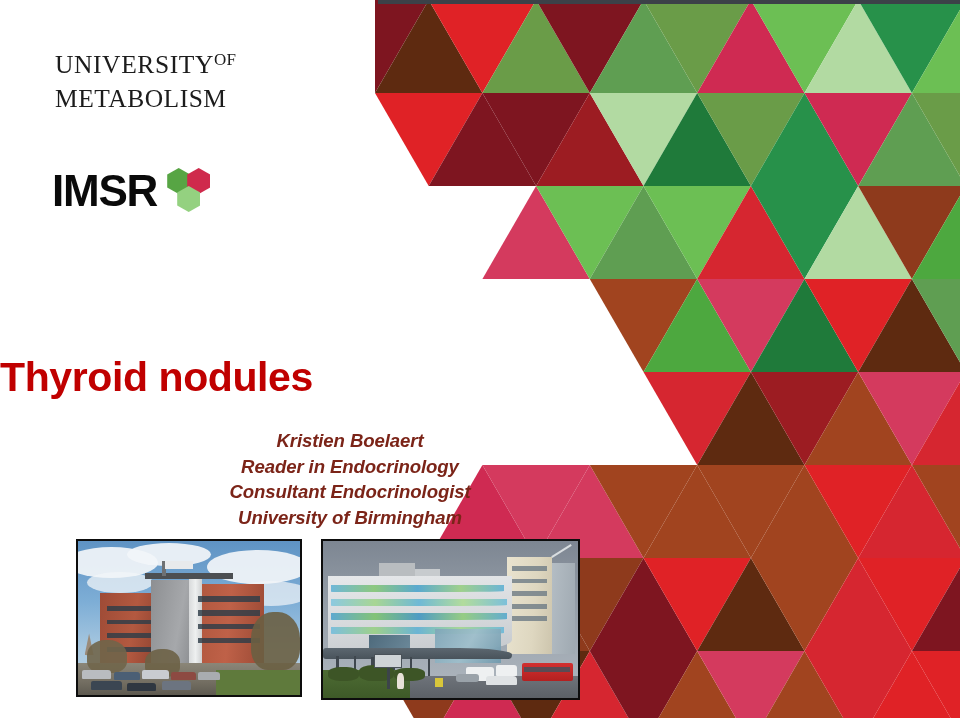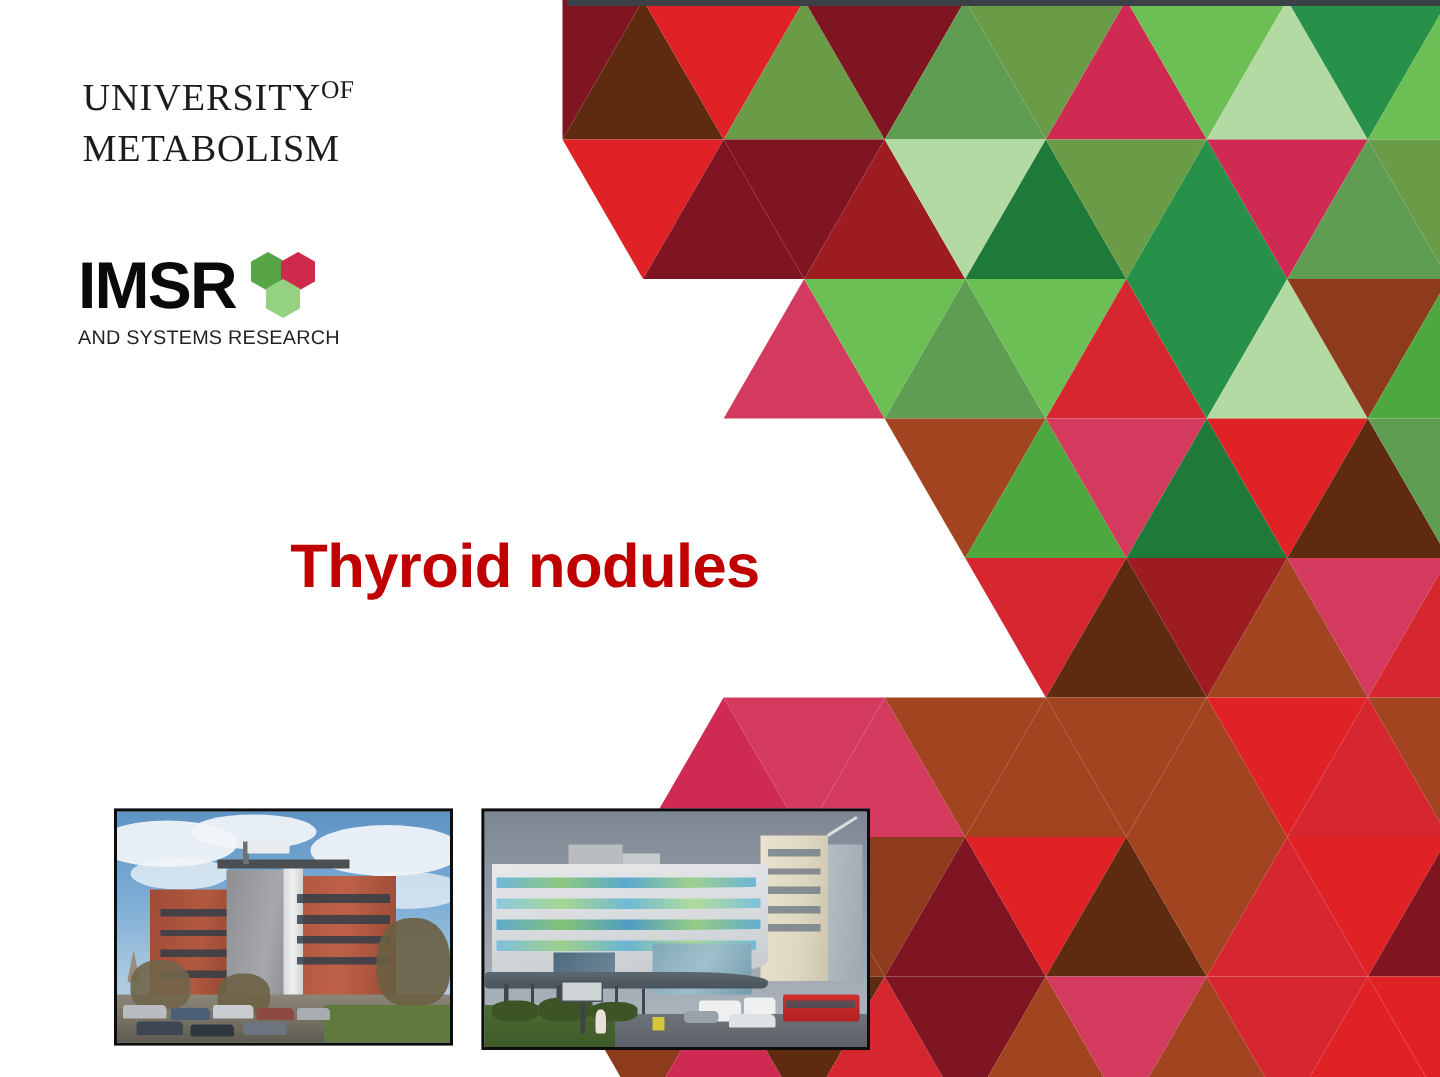--- a/index.html
+++ b/index.html
@@ -77,21 +77,20 @@
   
   .subtitle {
     position:absolute; left:0px; top:278px; width:700px; z-index:5;
     text-align:center;
     font-size:24.5px; font-weight:bold; font-style:italic;
     line-height:1.32; color:#0ba84c;
     letter-spacing:-0.1px;
   }
   .main-title {
     position:absolute; left:0px; top:354px; width:700px; z-index:5;
-    text-align:center;
     font-size:41px; font-weight:bold;
     color:#c00000; letter-spacing:-0.4px;
   }
   .author-block {
     position:absolute; left:0px; top:428px; width:700px; z-index:5;
     text-align:center;
     font-size:18.6px; font-weight:bold; font-style:italic;
     line-height:1.38; color:#7b2418;
     letter-spacing:-0.1px;
   }
@@ -412,29 +411,34 @@
   <div class="imsr-logo">
     <div class="imsr-row">
       <div class="imsr-word">IMSR</div>
       <div class="hex-cluster">
         <span class="hex hex-a"></span>
         <span class="hex hex-b"></span>
         <span class="hex hex-c"></span>
       </div>
     </div>
     <div class="imsr-sub">
-      <div>AND SYSTEMS RESEARCH</div>
     </div>
   </div>
 
   <div class="subtitle">
   </div>
 
   <div class="main-title">Thyroid nodules</div>
 
+  <div class="author-block">
+    <div>Kristien Boelaert</div>
+    <div>Reader in Endocrinology</div>
+    <div>Consultant Endocrinologist</div>
+    <div>University of Birmingham</div>
+  </div>
 
   <div class="photo" id="photo-medical-school">
     <div class="ph-inner">
       <div class="p1-sky"></div>
       <div class="p1-cloud p1-c1"></div>
       <div class="p1-cloud p1-c2"></div>
       <div class="p1-cloud p1-c3"></div>
       <div class="p1-cloud p1-c4"></div>
       <div class="p1-cloud p1-c5"></div>
       <div class="p1-spire"></div>

